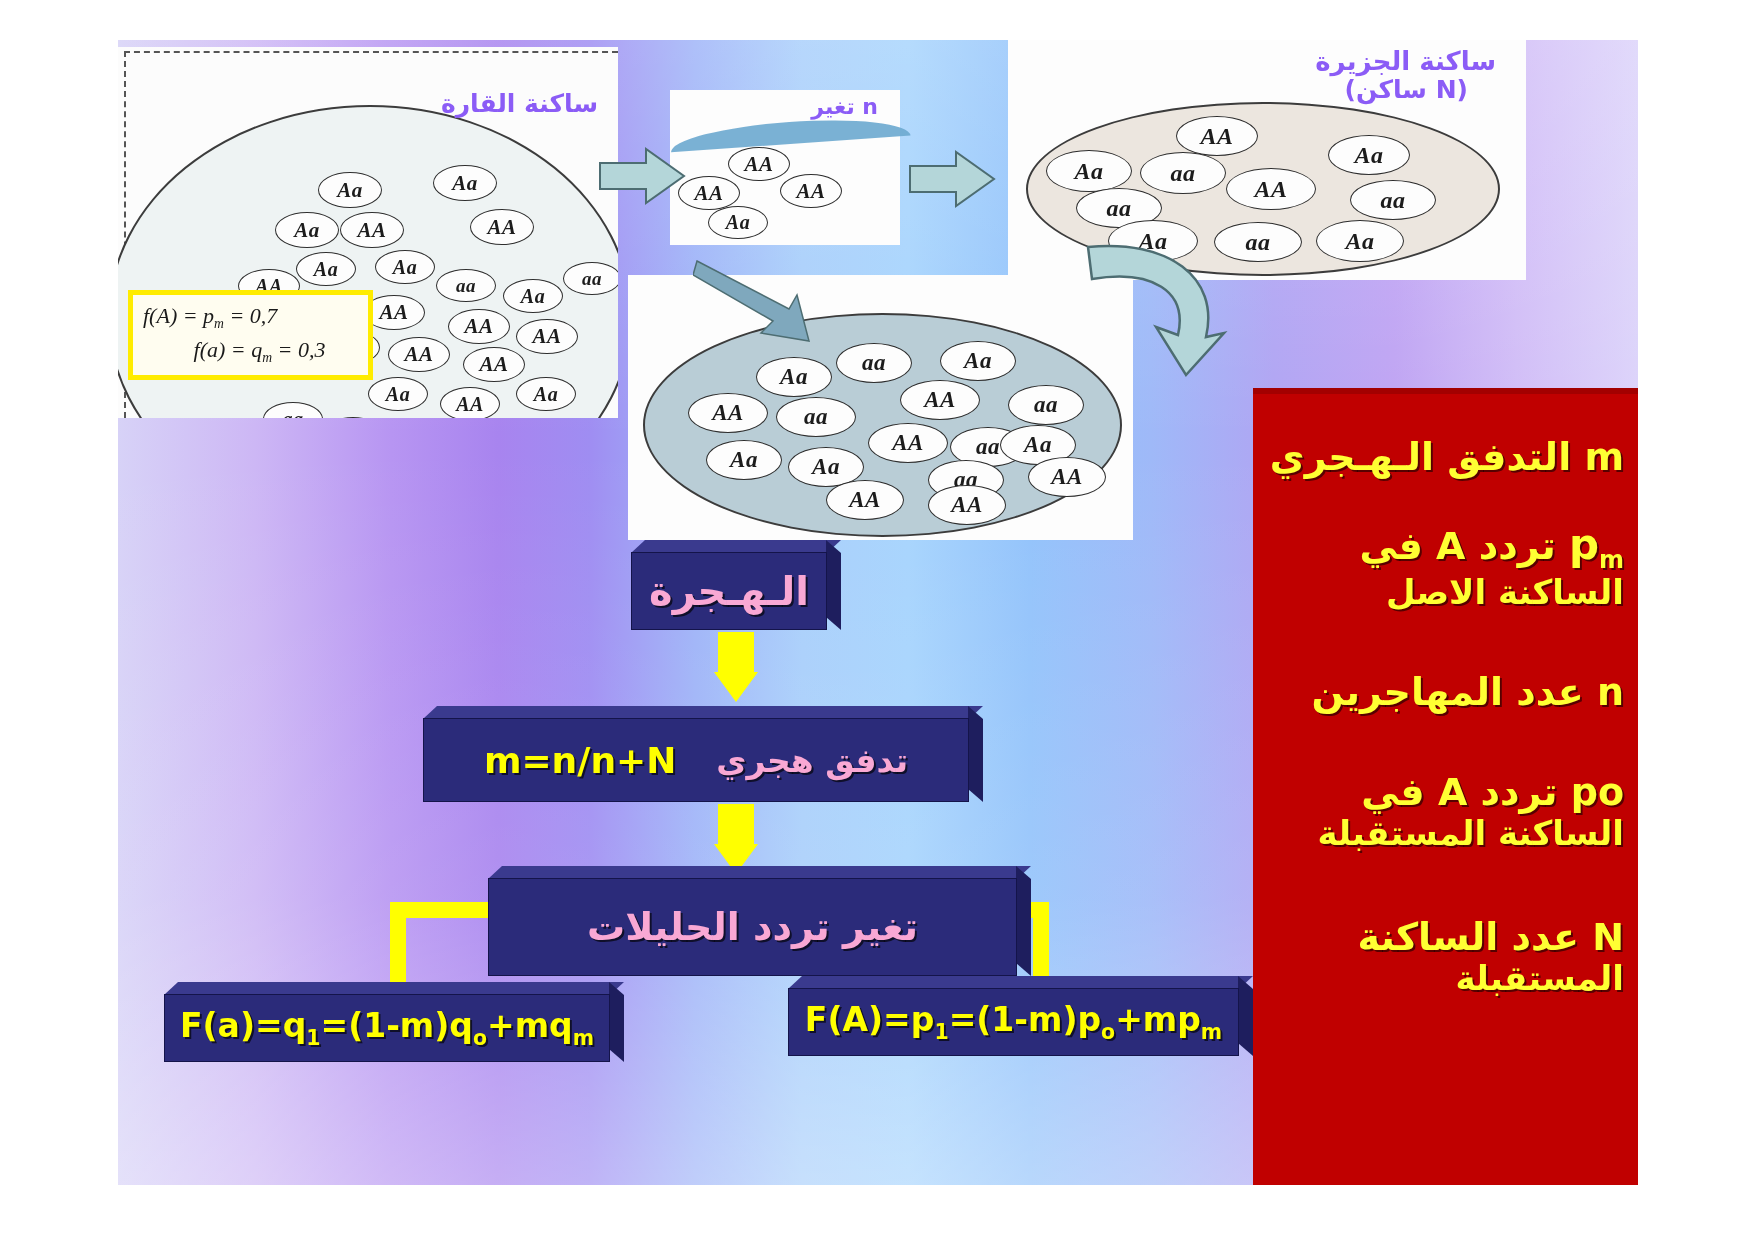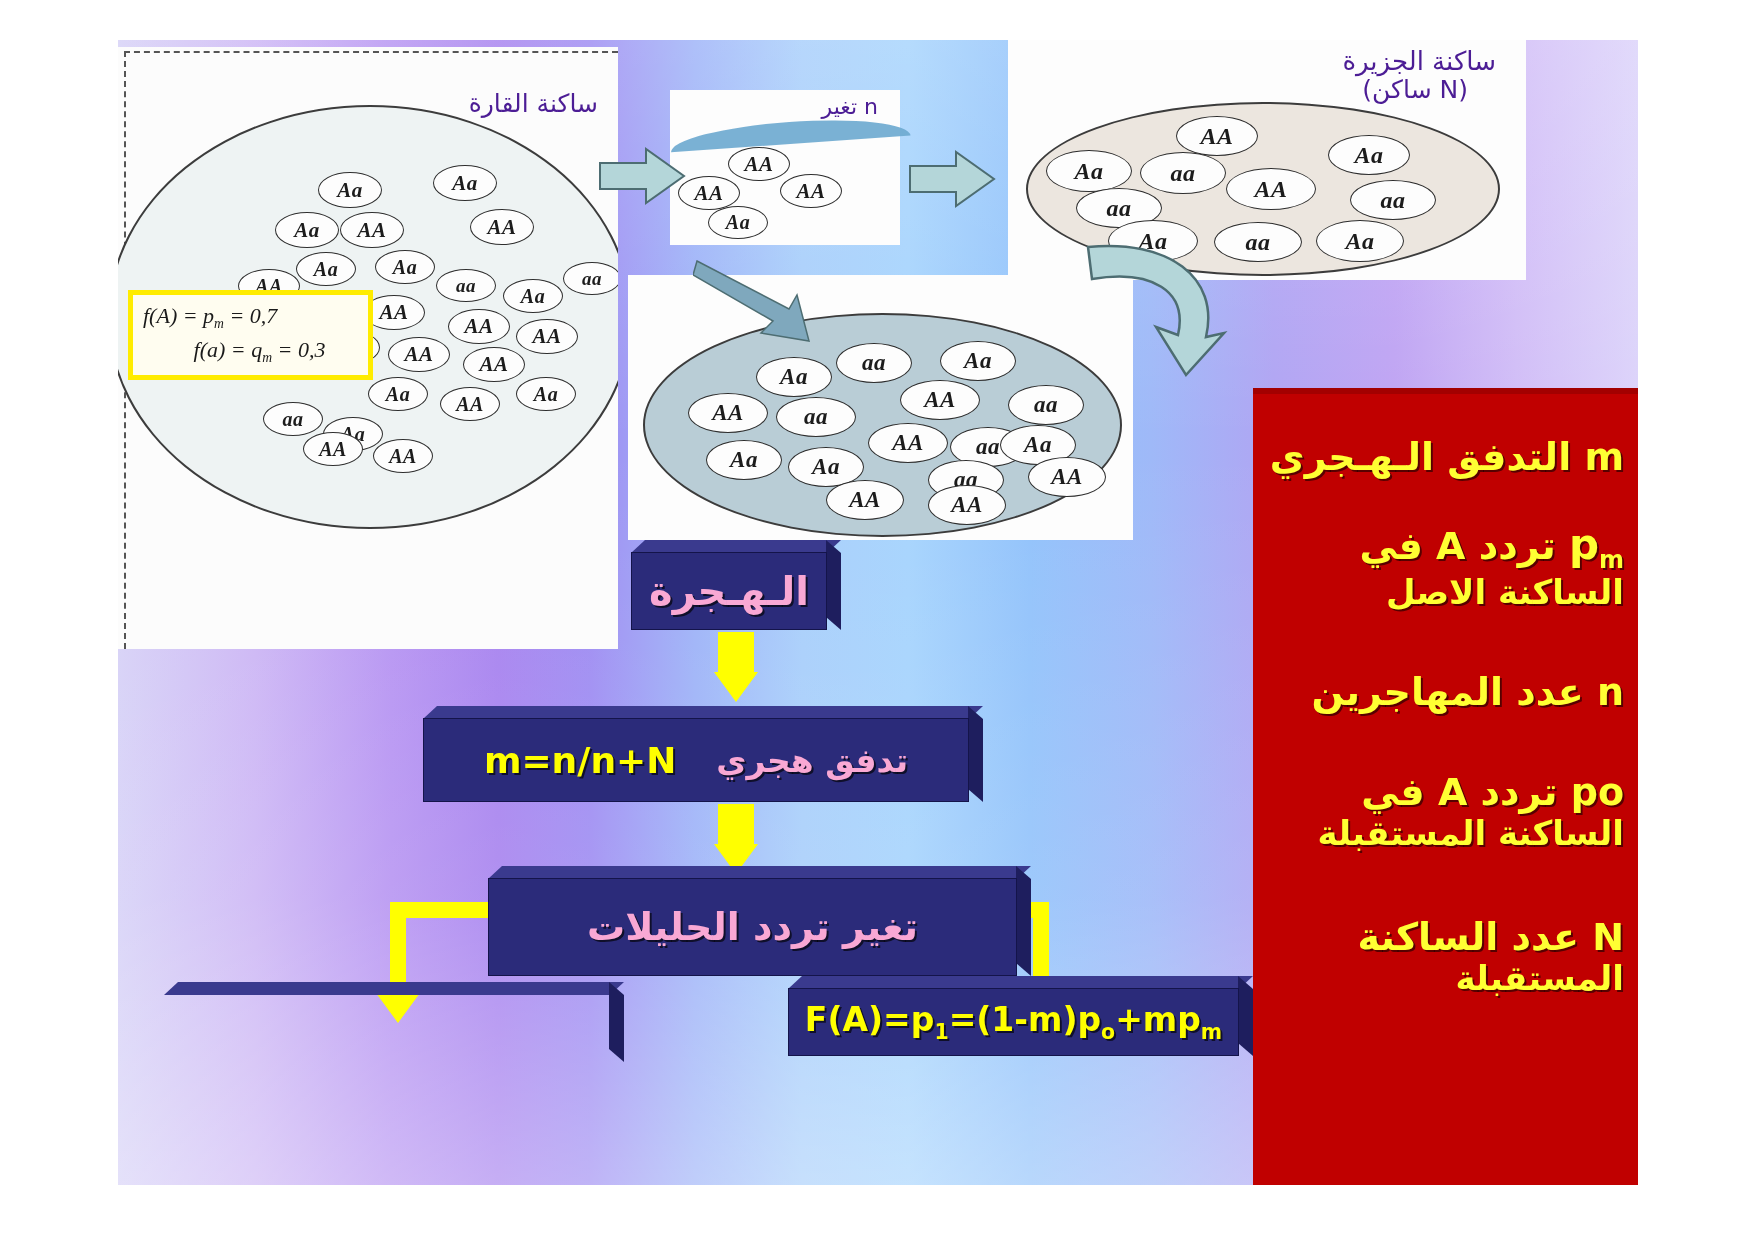--- a/index.html
+++ b/index.html
@@ -32,38 +32,38 @@
     content:"";position:absolute;inset:0;
     background:linear-gradient(180deg, rgba(255,255,255,.16) 0%, rgba(255,255,255,0) 35%, rgba(255,255,255,.10) 75%, rgba(255,255,255,.34) 100%);
     pointer-events:none;
   }
 
   .layer{position:absolute;z-index:3;}
 
   
   .scan{position:absolute;background:#fbfbfb;z-index:4;}
 
-  #continent-panel{left:0px;top:7px;width:500px;height:602px;background:#fcfcfc;}
+  #continent-panel{left:0px;top:7px;width:500px;height:371px;background:#fcfcfc;}
   #continent-inner{position:absolute;inset:0;overflow:hidden;}
   .dashed-l{position:absolute;left:6px;top:4px;bottom:0;width:0;border-left:2px dashed #555;}
   .dashed-t{position:absolute;left:6px;right:0;top:4px;height:0;border-top:2px dashed #555;}
 
   .bigoval{position:absolute;border:2px solid #3c3c3c;border-radius:50%;}
   #cont-oval{left:-10px;top:58px;width:520px;height:420px;background:#eef3f3;}
 
   .allele{
     position:absolute;border:1.6px solid #2e2e2e;border-radius:50%;
     background:#fdfdfd;color:#1c1c1c;
     font-family:"Liberation Serif",serif;font-style:italic;font-weight:700;
     display:flex;align-items:center;justify-content:center;
     letter-spacing:.5px;
   }
 
   .scan-label{
-    position:absolute;color:#4c1d95;font-weight:400;
+    position:absolute;color:#8b5cf6;font-weight:700;
     font-family:"DejaVu Sans",sans-serif;
     direction:rtl;text-align:center;white-space:nowrap;
   }
 
   .yellowbox{
     position:absolute;background:#fffdf0;border:5px solid #ffec00;
     font-family:"Liberation Serif",serif;font-style:italic;color:#1a1a1a;
     padding:5px 10px 7px 10px;line-height:1.45;z-index:6;
   }
   .yellowbox sub{font-size:.62em;}
@@ -304,20 +304,25 @@
   <div class="yarrow" style="left:272px;top:862px;width:16px;height:95px;"></div>
   <div class="yhead" style="left:258px;top:953px;"></div>
 
   <div class="yarrow" style="left:826px;top:862px;width:105px;height:16px;"></div>
   <div class="yarrow" style="left:915px;top:862px;width:16px;height:95px;"></div>
   <div class="yhead" style="left:901px;top:953px;"></div>
 
   <div class="fbox" style="left:46px;top:942px;width:460px;height:80px;">
     <div class="top"></div>
     <div class="side"></div>
+    <div class="face">
+      <span class="txt yel-txt" style="font-size:33px;">
+        <span>F(a)=q</span><sub>1</sub><span>=(1-m)q</span><sub>o</sub><span>+mq</span><sub>m</sub>
+      </span>
+    </div>
   </div>
 
   <div class="fbox" style="left:670px;top:936px;width:465px;height:80px;">
     <div class="top"></div>
     <div class="side"></div>
     <div class="face">
       <span class="txt yel-txt" style="font-size:33px;">
         <span>F(A)=p</span><sub>1</sub><span>=(1-m)p</span><sub>o</sub><span>+mp</span><sub>m</sub>
       </span>
     </div>

